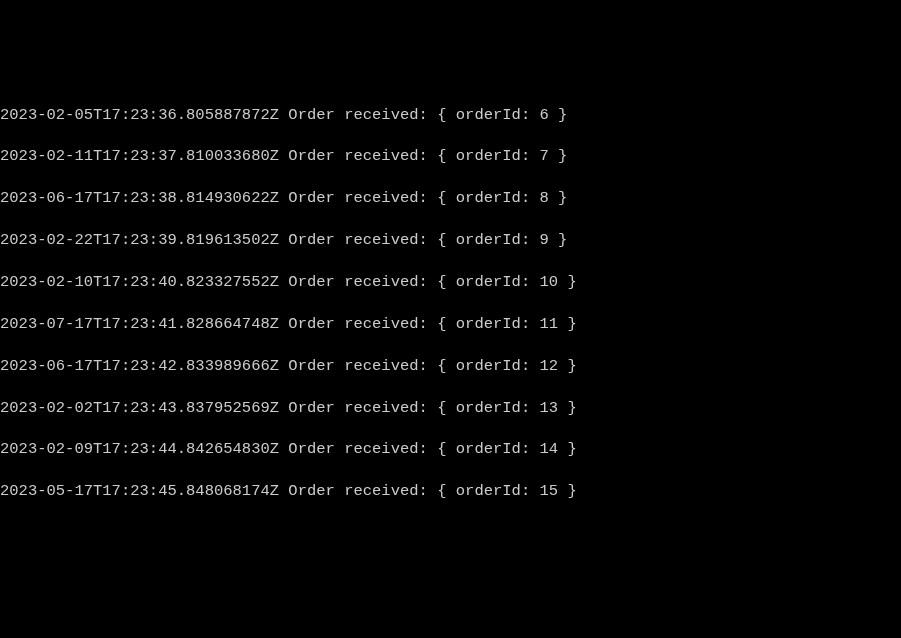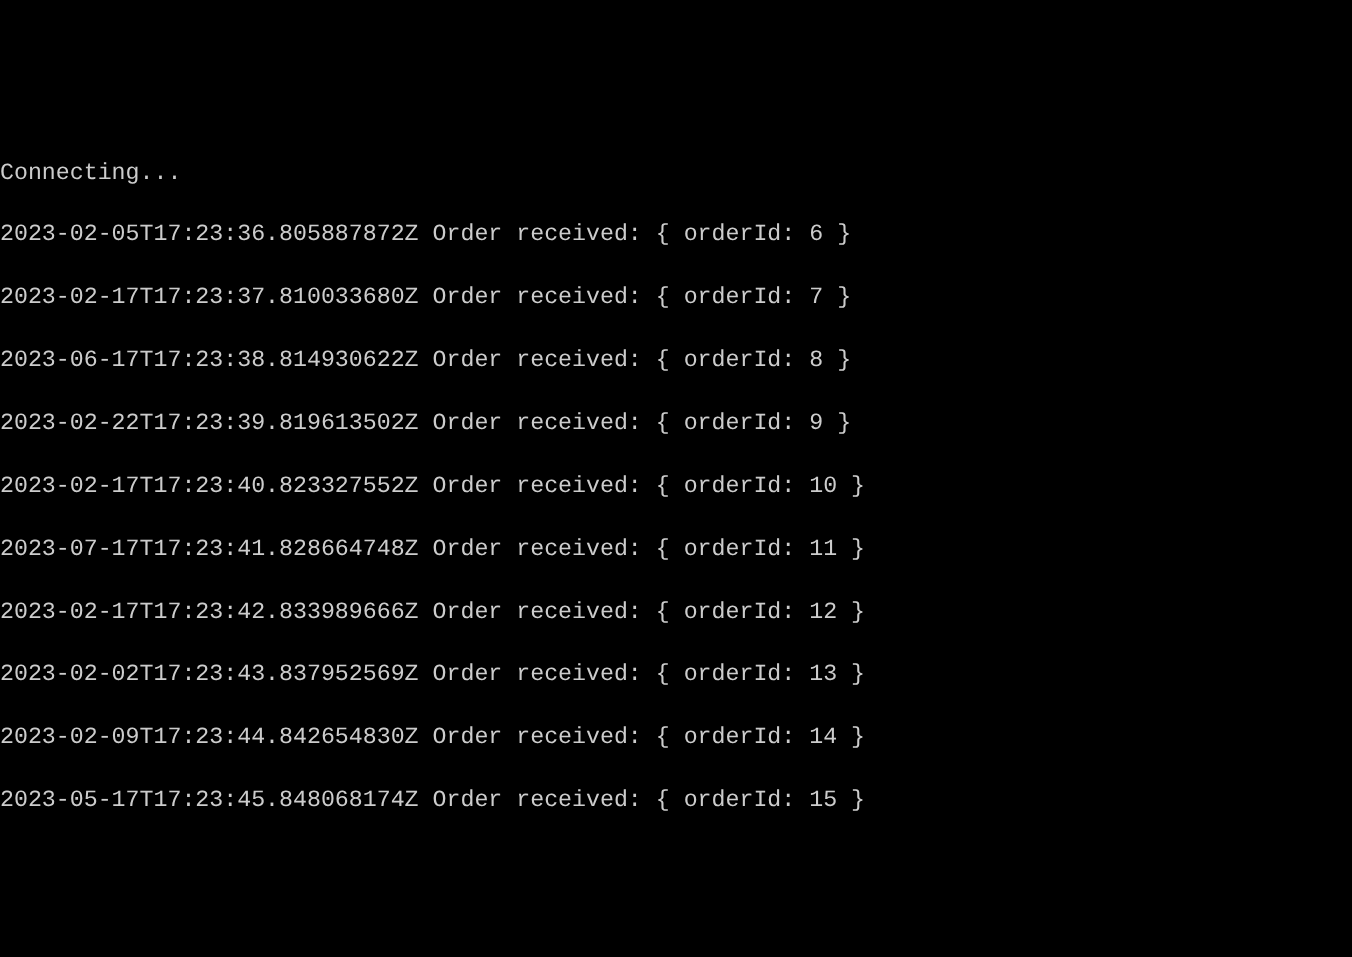--- a/index.html
+++ b/index.html
@@ -25,28 +25,27 @@
     .line {
       white-space: pre;
     }
   </style>
 </head>
 <body>
 
 
 
 <div class="terminal">
-<div class="line">Connecting...</div>
 <div class="line">2023-02-05T17:23:36.805887872Z Order received: { orderId: 6 }</div>
-<div class="line">2023-02-17T17:23:37.810033680Z Order received: { orderId: 7 }</div>
+<div class="line">2023-02-11T17:23:37.810033680Z Order received: { orderId: 7 }</div>
 <div class="line">2023-06-17T17:23:38.814930622Z Order received: { orderId: 8 }</div>
 <div class="line">2023-02-22T17:23:39.819613502Z Order received: { orderId: 9 }</div>
-<div class="line">2023-02-17T17:23:40.823327552Z Order received: { orderId: 10 }</div>
+<div class="line">2023-02-10T17:23:40.823327552Z Order received: { orderId: 10 }</div>
 <div class="line">2023-07-17T17:23:41.828664748Z Order received: { orderId: 11 }</div>
-<div class="line">2023-02-17T17:23:42.833989666Z Order received: { orderId: 12 }</div>
+<div class="line">2023-06-17T17:23:42.833989666Z Order received: { orderId: 12 }</div>
 <div class="line">2023-02-02T17:23:43.837952569Z Order received: { orderId: 13 }</div>
 <div class="line">2023-02-09T17:23:44.842654830Z Order received: { orderId: 14 }</div>
 <div class="line">2023-05-17T17:23:45.848068174Z Order received: { orderId: 15 }</div>
 
 
 
 
 
 
 

